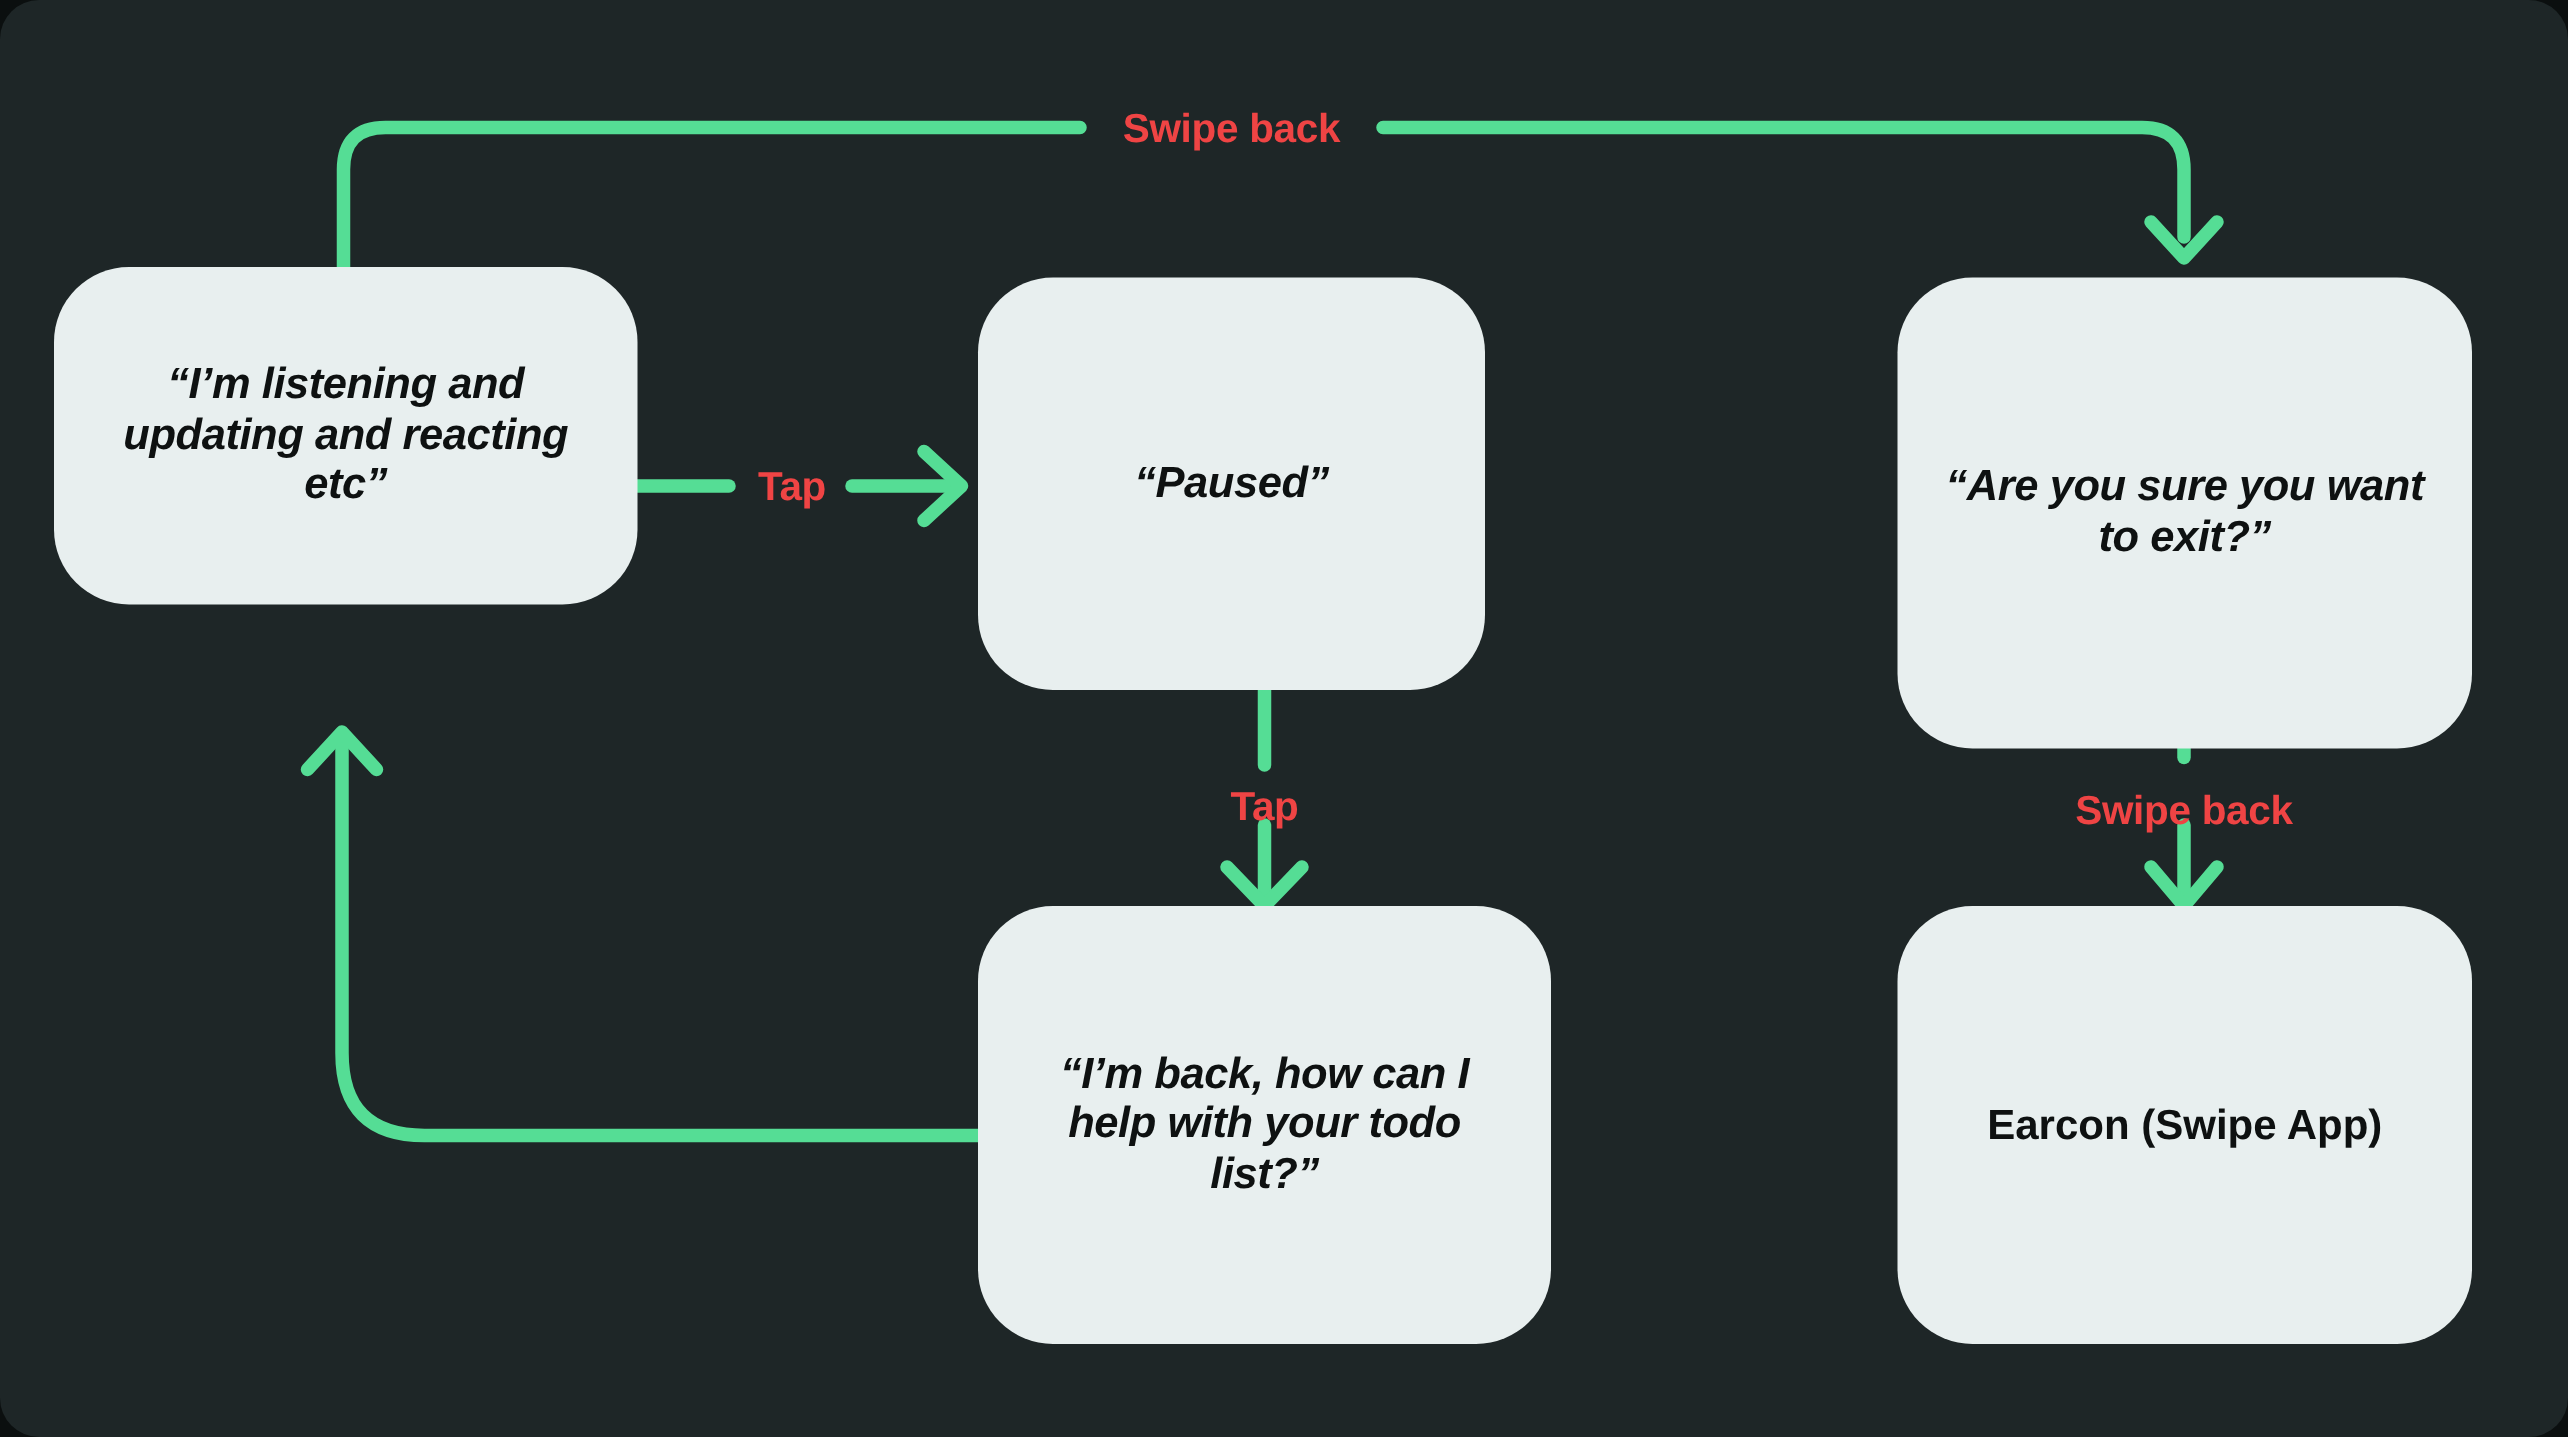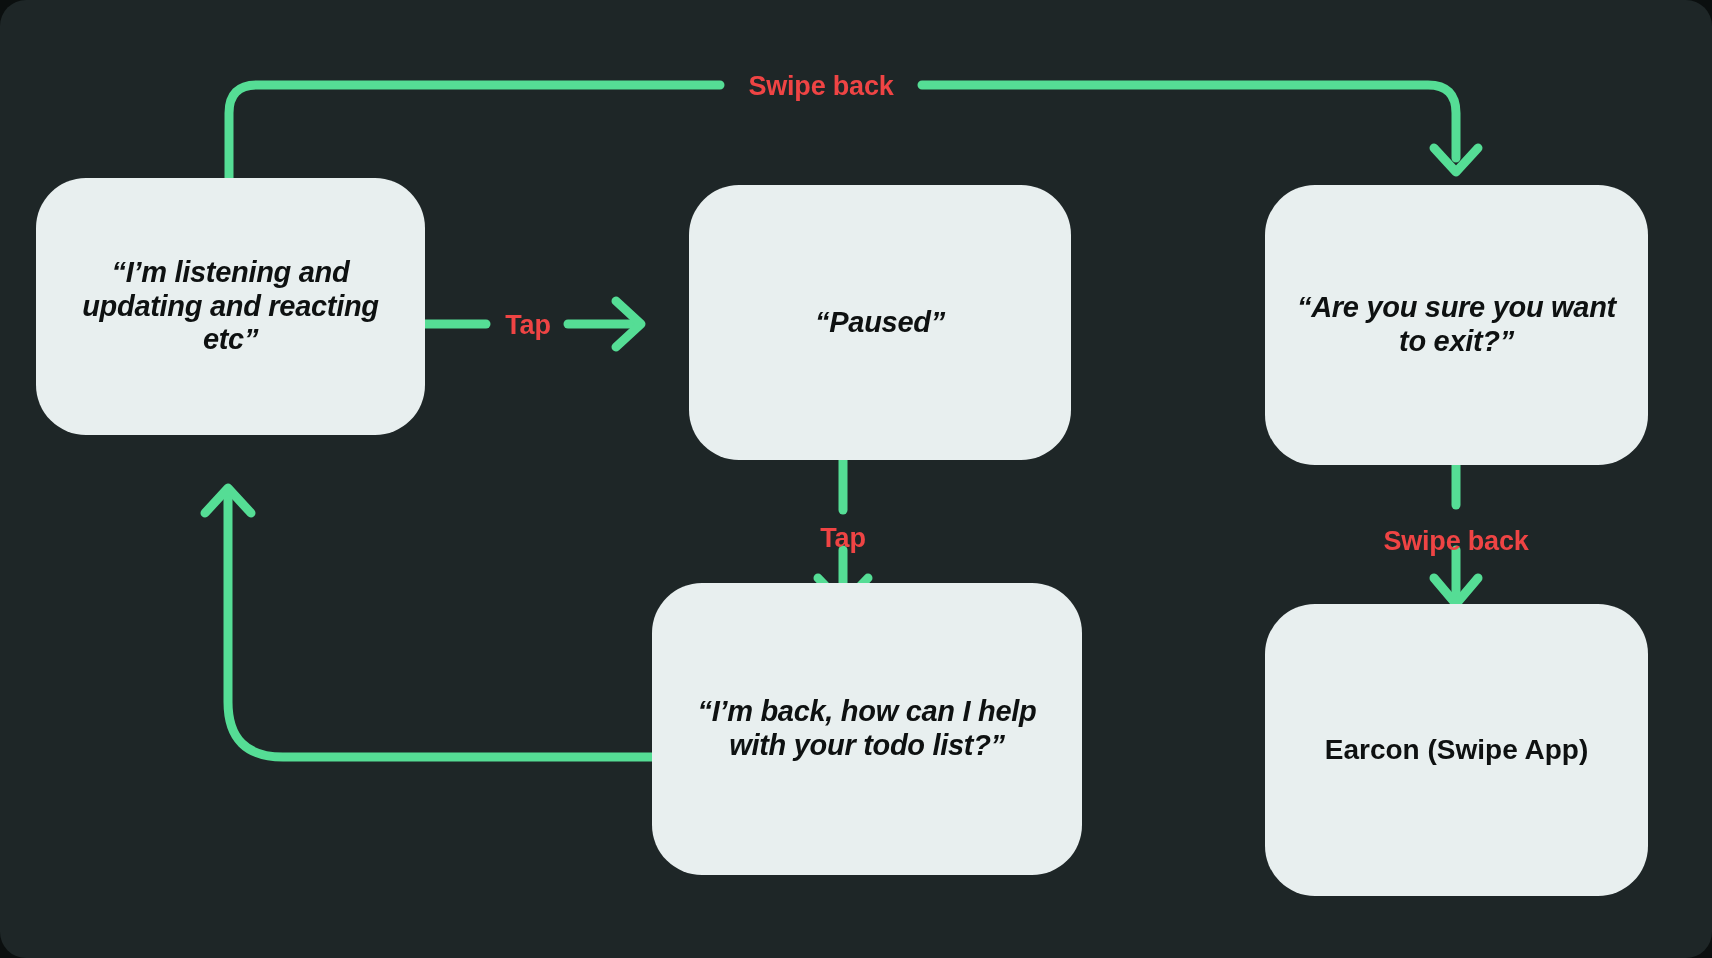--- a/index.html
+++ b/index.html
@@ -83,33 +83,33 @@
 
       <path d="M 1456 460 L 1456 505"></path>
       <path d="M 1456 550 L 1456 600"></path>
       <path d="M 1434 578 L 1456 604 L 1478 578"></path>
 
       <path d="M 652 757 L 283 757 Q 228 757 228 702 L 228 490"></path>
       <path d="M 205 513 L 228 488 L 251 513"></path>
     </g>
   </svg>
 
-  <div class="node" style="left:36px; top:178px; width:389px; height:257px;">
+  <div class="node" style="left:36px; top:178px; width:389px; height:225px;">
     <div class="node-label">“I’m listening and updating and reacting etc”</div>
   </div>
 
-  <div class="node" style="left:652px; top:185px; width:382px; height:275px;margin-left:37px;">
+  <div class="node" style="left:652px; top:185px; width:338px; height:275px;">
     <div class="node-label">“Paused”</div>
   </div>
 
-  <div class="node" style="left:1265px; top:185px; width:383px; height:280px;">
+  <div class="node" style="left:1265px; top:185px; width:383px; height:314px;">
     <div class="node-label">“Are you sure you want to exit?”</div>
   </div>
 
-  <div class="node" style="left:652px; top:583px; width:430px; height:292px;">
+  <div class="node" style="left:652px; top:604px; width:382px; height:292px;">
     <div class="node-label">“I’m back, how can I help with your todo list?”</div>
   </div>
 
   <div class="node" style="left:1265px; top:604px; width:383px; height:292px;">
     <div class="node-label plain">Earcon (Swipe App)</div>
   </div>
 
   <div class="edge-label" style="left:821px; top:86px;">Swipe back</div>
 
   <div class="edge-label" style="left:528px; top:325px;">Tap</div>

